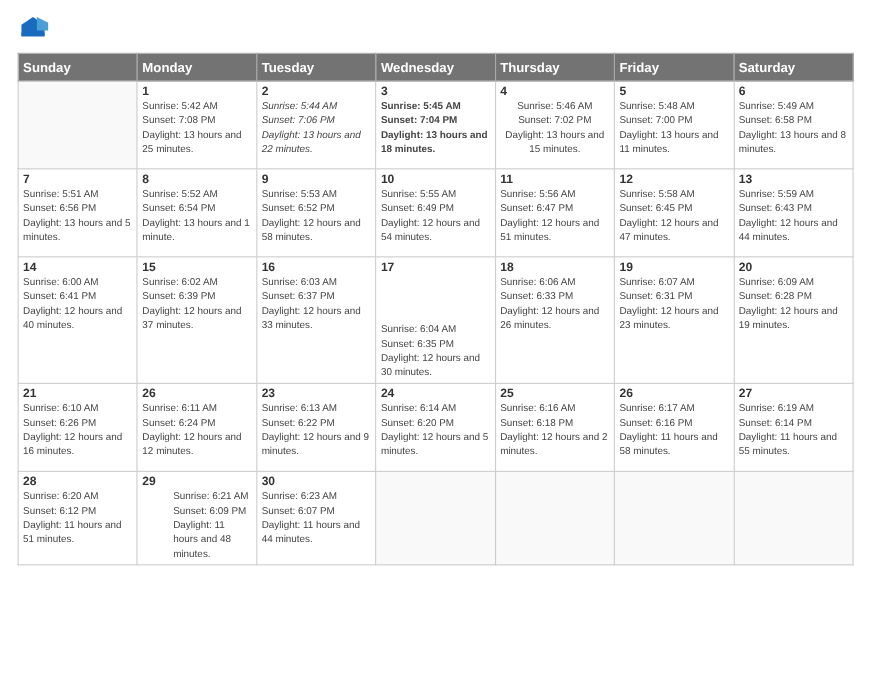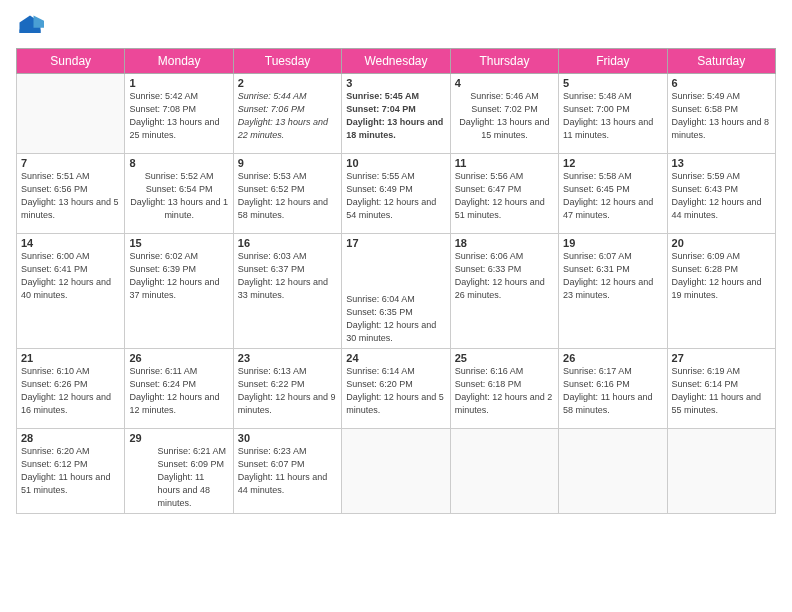--- a/index.html
+++ b/index.html
@@ -49,26 +49,26 @@
     .subtitle {
       font-size: 14px;
       color: #555;
     }
     table {
       width: 100%;
       border-collapse: collapse;
       table-layout: fixed;
     }
     thead tr th {
-      background: #ec4899;
+      background: #737373;
       color: #fff;
       font-size: 12px;
-      font-weight: normal;
+      font-weight: bold;
       padding: 5px 4px;
-      text-align: center;
+      text-align: left;
       border: 1px solid #aaa;
     }
     tbody tr td {
       border: 1px solid #ccc;
       vertical-align: top;
       padding: 3px 4px;
       font-size: 9.5px;
       color: #333;
       height: 80px;
     }
@@ -163,21 +163,21 @@
         </tr>
         <tr>
           <td>
             <span class="day-num">7</span>
             <div class="day-info" style="white-space: pre-line;">Sunrise: 5:51 AM
 Sunset: 6:56 PM
 Daylight: 13 hours and 5 minutes.</div>
           </td>
           <td>
             <span class="day-num">8</span>
-            <div class="day-info" style="white-space: pre-line; text-align: center;">Sunrise: 5:52 AM
+            <div class="day-info" style="white-space: pre-line;">Sunrise: 5:52 AM
 Sunset: 6:54 PM
 Daylight: 13 hours and 1 minute.</div>
           </td>
           <td>
             <span class="day-num">9</span>
             <div class="day-info" style="white-space: pre-line;">Sunrise: 5:53 AM
 Sunset: 6:52 PM
 Daylight: 12 hours and 58 minutes.</div>
           </td>
           <td>

